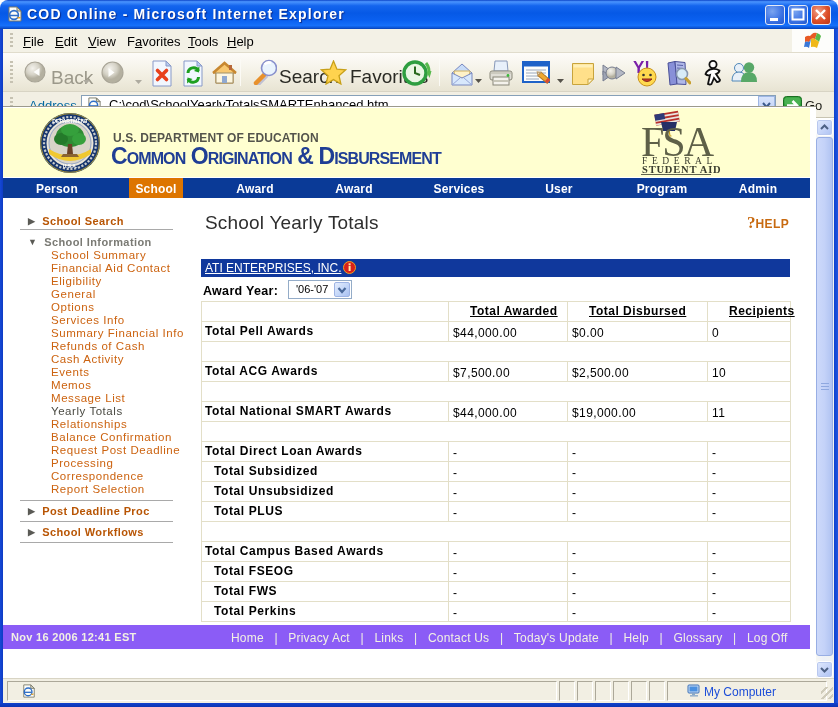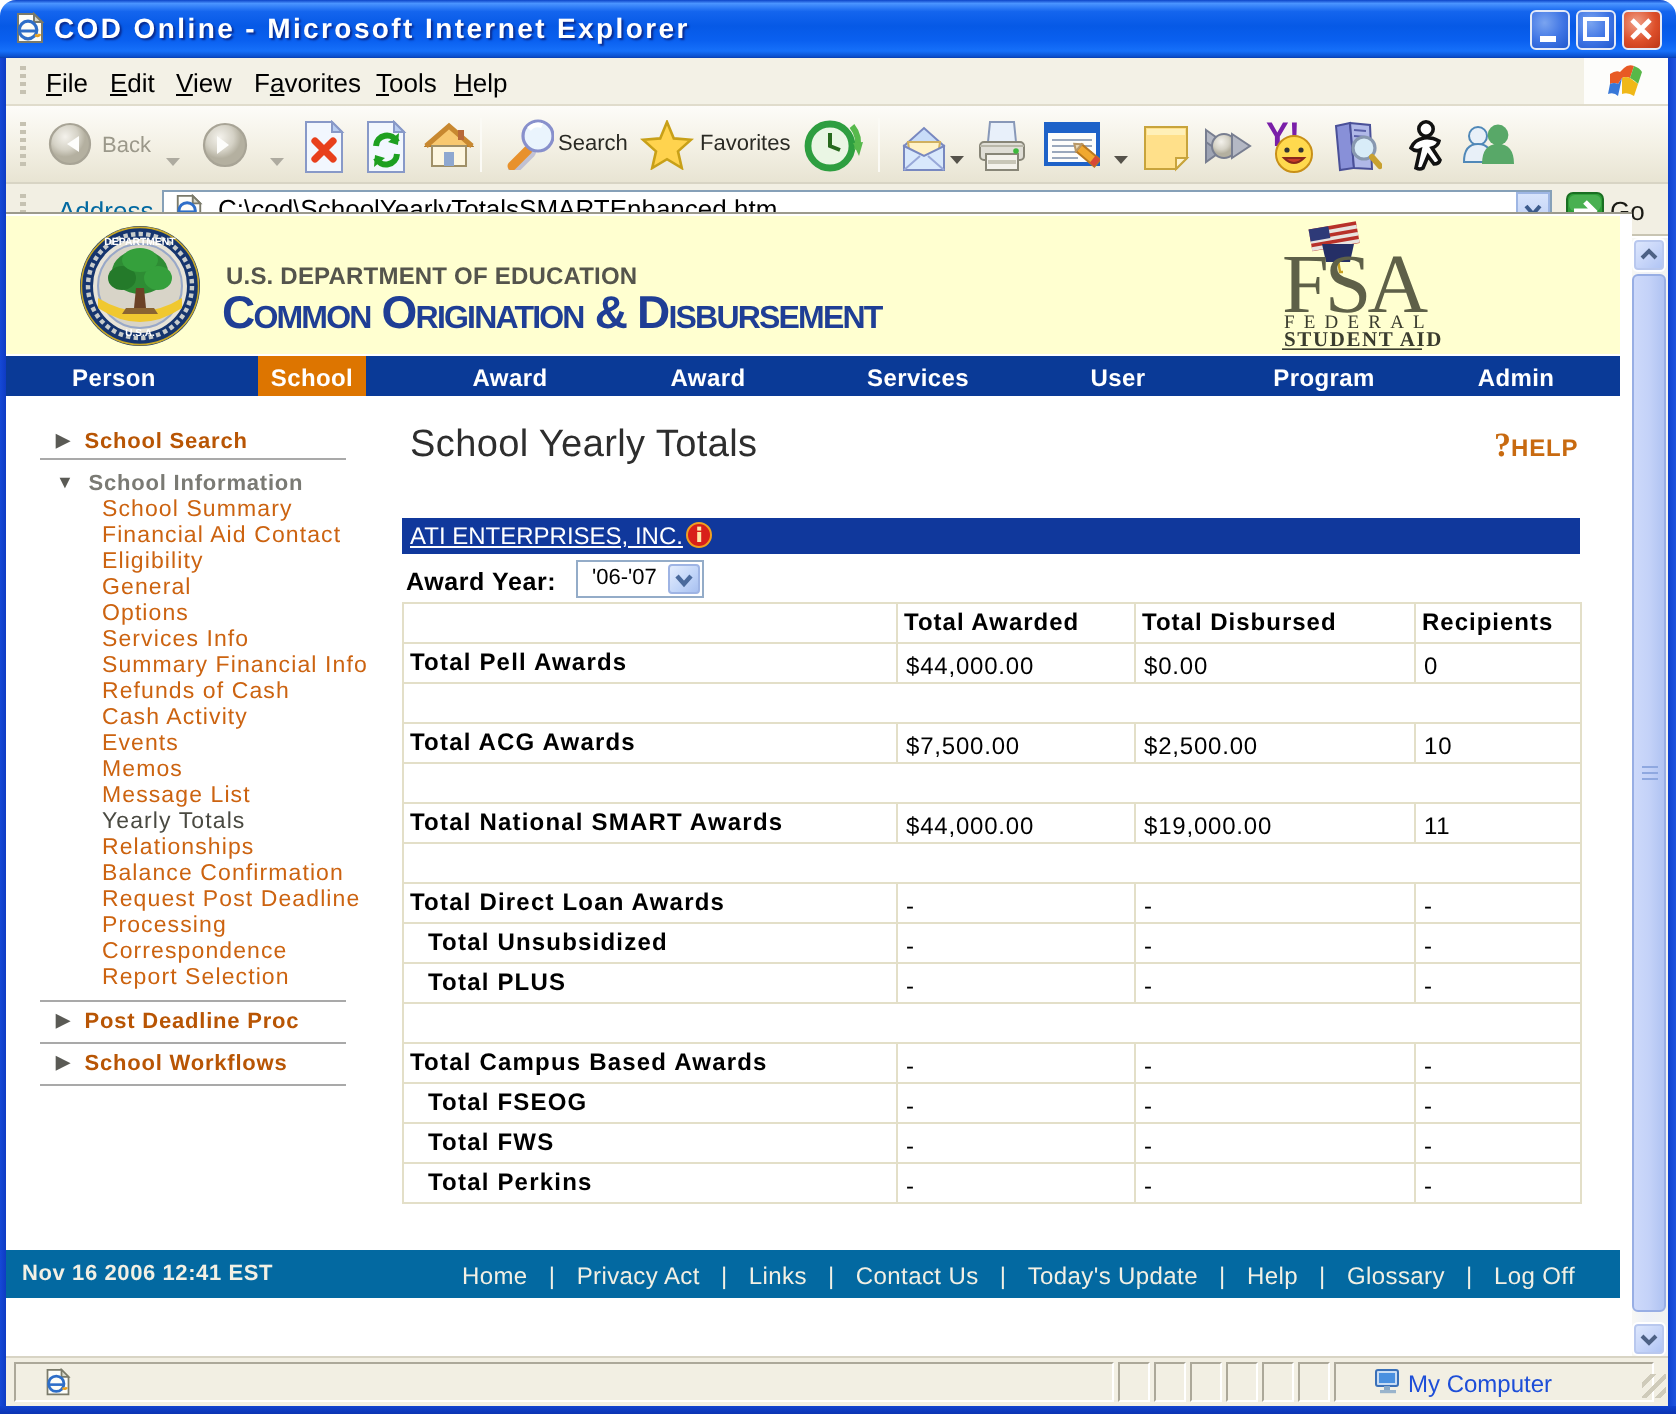--- a/index.html
+++ b/index.html
@@ -22,21 +22,21 @@
 #btnclose { left:811px; background:radial-gradient(circle at 35% 30%,#F0A088 0%,#DD4F2A 55%,#BC3517 100%); }
 
 
 #menubar { left:3px; top:29px; width:831px; height:24px; background:#F3F1E6; border-bottom:1px solid #E0DCCC; }
 #menubar .mi { position:absolute; top:5px; font-size:13px; color:#000; }
 #flagpane { position:absolute; left:789px; top:0; width:42px; height:23px; background:#FDFDFB; }
 
 
 #toolbar { left:3px; top:53px; width:831px; height:39px; background:linear-gradient(180deg,#FDFCF9 0%,#F3F0E4 55%,#E8E4D3 100%); border-bottom:1px solid #D8D4C4; }
 .tsep { position:absolute; top:6px; width:1px; height:27px; background:#D4D0BE; border-right:1px solid #FBFAF5; }
-.tlabel { position:absolute; top:13px; font-size:11px; color:#2A2A24; }
+.tlabel { position:absolute; top:13px; font-size:19px; color:#2A2A24; }
 
 
 #addrbar { left:3px; top:92px; width:831px; height:26px; background:#F2EFE3; border-bottom:1px solid #C8C4B2; }
 #addrinput { left:78px; top:3px; width:695px; height:20px; background:#fff; border:1px solid #86A0B8; font-size:13px; color:#000; padding-left:27px; line-height:18px; white-space:nowrap; overflow:hidden; }
 #addrdrop { left:755px; top:4px; width:17px; height:18px; background:linear-gradient(180deg,#D8E4FB,#BDCEF5); border:1px solid #9EB6E4; }
 
 
 #viewport { left:3px; top:106px; width:813px; height:560px; background:#fff; overflow:hidden; border-top:1px solid #9C9A8C; }
 #scrollbar { left:816px; top:119px; width:18px; height:559px; background:linear-gradient(90deg,#F8F8F4,#EEF1F8 40%,#F2F3F0); }
 .sbtn { position:absolute; left:0; width:17px; height:17px; border-radius:3px; background:linear-gradient(135deg,#E0E9FD 0%,#C8D6F9 50%,#ADC2F3 100%); border:1px solid #FFF; box-shadow:inset 0 0 0 1px #B9C8EE; color:#4D6185; }
@@ -62,25 +62,25 @@
 #heading { left:202px; top:105px; font-size:19px; color:#2E2E2E; letter-spacing:0.2px; }
 #bluebar { left:198px; top:152px; width:589px; height:18px; background:#10389C; color:#fff; font-size:12px; }
 #awardyear { left:200px; top:177px; font-size:12.5px; font-weight:bold; color:#000; letter-spacing:0.3px; }
 
 
 #totalstable { position:absolute; left:198px; top:194px; width:589px; border-collapse:collapse; table-layout:fixed; border:1px solid #E3DFC8; }
 #totalstable td { border:1px solid #E3DFC8; font-size:12px; padding:0; vertical-align:top; line-height:13px; }
 #totalstable td.lbl { font-weight:bold; letter-spacing:0.6px; padding-left:3px; padding-top:3px; }
 #totalstable td.ind { font-weight:bold; letter-spacing:0.6px; padding-left:12px; padding-top:3px; }
 #totalstable td.val { padding-left:4px; padding-top:5px; letter-spacing:0.4px; }
-#totalstable td.hdr { font-weight:bold; letter-spacing:0.5px; padding-left:3px; padding-top:3px; }
+#totalstable td.hdr { font-weight:bold; letter-spacing:0.5px; padding-left:21px; padding-top:3px;text-decoration:underline; }
 #totalstable tr.sp td { border-left:none; border-right:none; }
 
 
-#footerbar { left:0; top:518px; width:807px; height:24px; background:#0369a1; color:#F2F0E4; font-size:12px; }
+#footerbar { left:0; top:518px; width:807px; height:24px; background:#8b5cf6; color:#F2F0E4; font-size:12px; }
 
 
 #statusbar { left:3px; top:678px; width:831px; height:25px; background:#F2EFE3; border-top:1px solid #D8D4C4; }
 .spane { position:absolute; top:2px; height:20px; border:1px solid; border-color:#ACA899 #FFF #FFF #ACA899; }
 </style></head>
 <body>
 
 <div class="abs" id="titlebar"></div>
 <div class="abs" id="titleicon" style="left:7px;top:6px"><svg width="16" height="16" viewBox="0 0 16 16">
 <path d="M2 1 L10 1 L14 5 L14 15 L2 15 Z" fill="#FDFDF8" stroke="#7A7A6A"></path>
@@ -430,20 +430,26 @@
           <td></td>
           <td></td>
         </tr>
     <tr style="height:20px">
           <td class="lbl">Total Direct Loan Awards</td>
           <td class="val">-</td>
           <td class="val">-</td>
           <td class="val">-</td>
         </tr>
     <tr style="height:20px">
+          <td class="ind">Total Subsidized</td>
+          <td class="val">-</td>
+          <td class="val">-</td>
+          <td class="val">-</td>
+        </tr>
+    <tr style="height:20px">
           <td class="ind">Total Unsubsidized</td>
           <td class="val">-</td>
           <td class="val">-</td>
           <td class="val">-</td>
         </tr>
     <tr style="height:20px">
           <td class="ind">Total PLUS</td>
           <td class="val">-</td>
           <td class="val">-</td>
           <td class="val">-</td>

